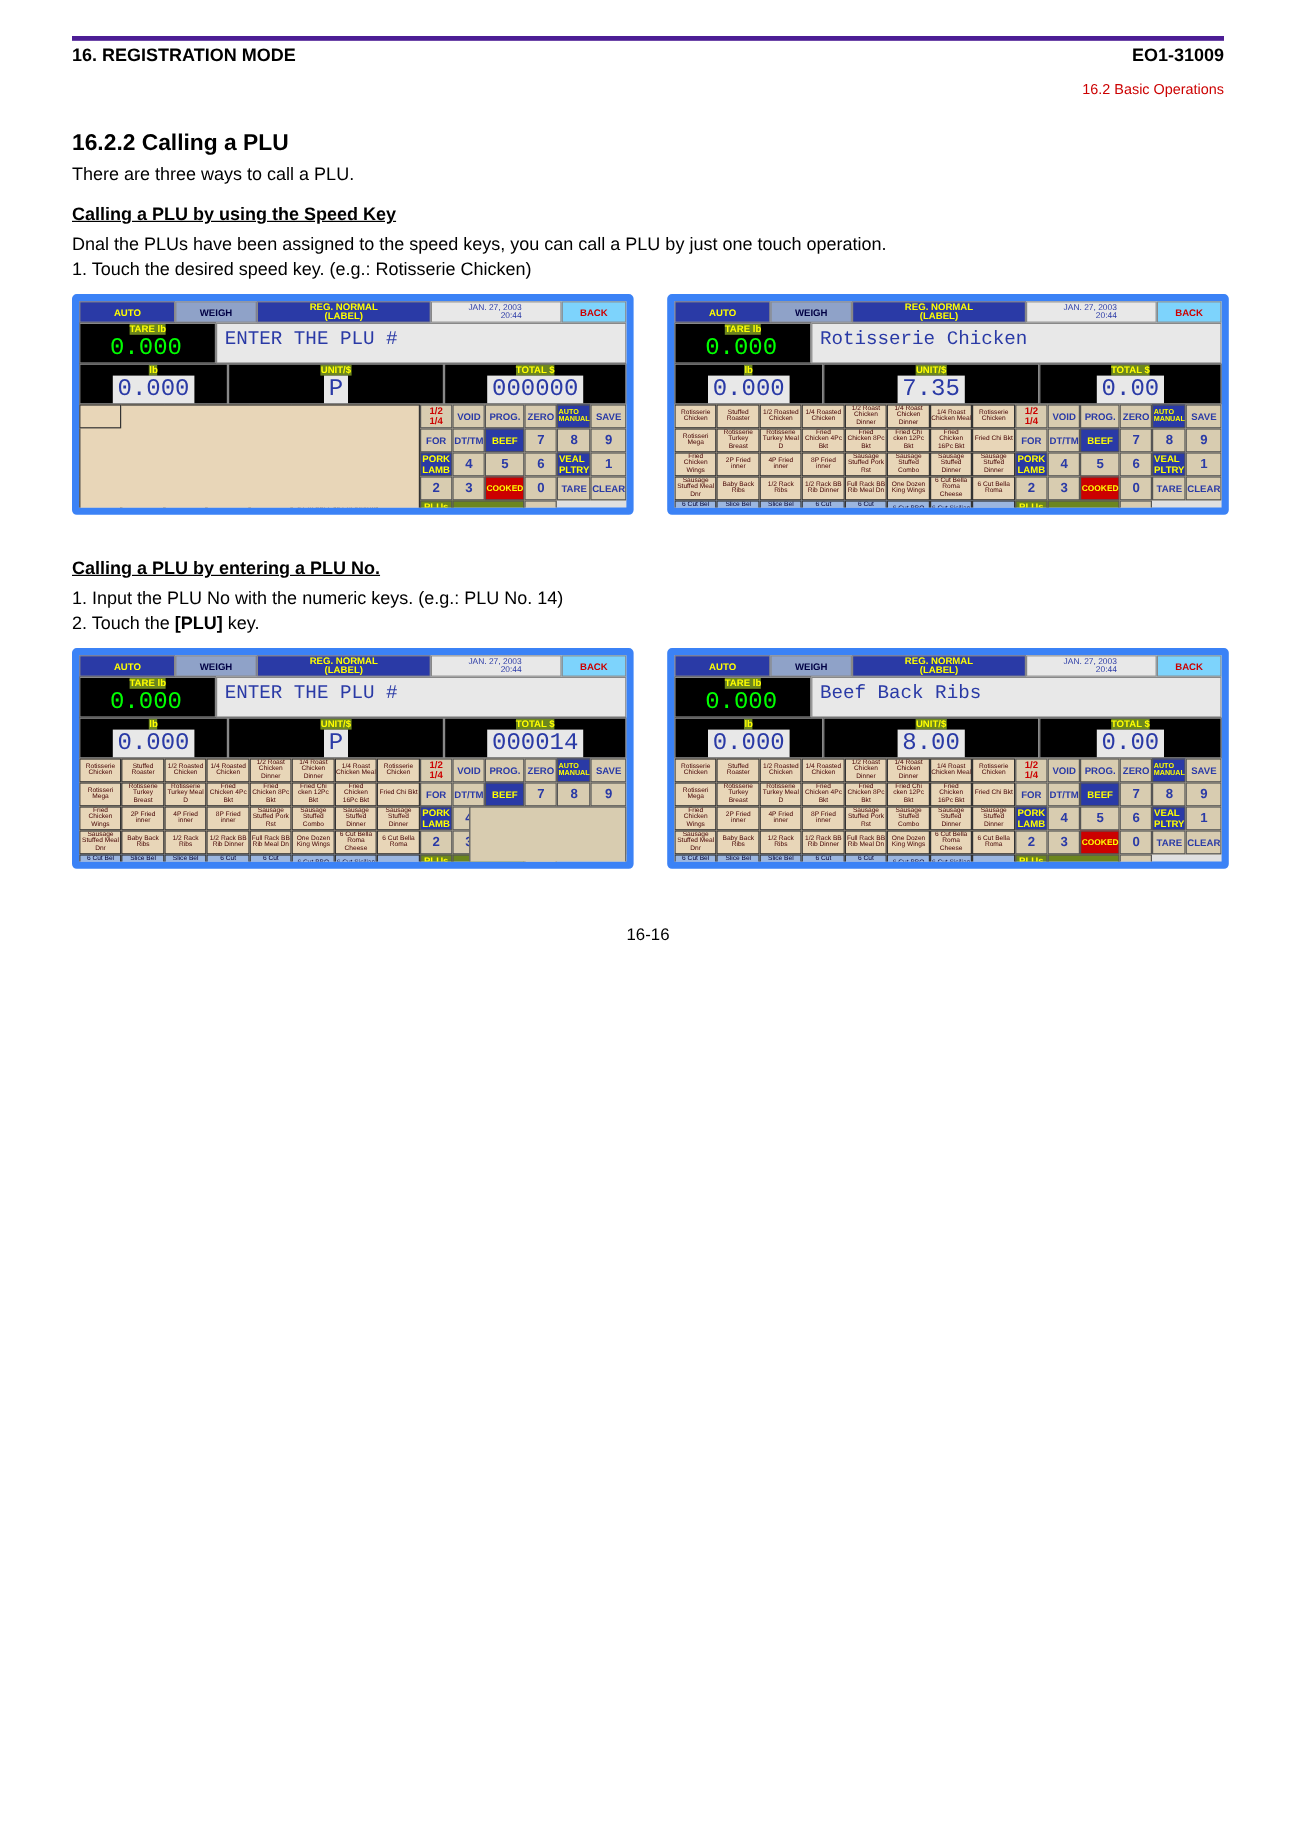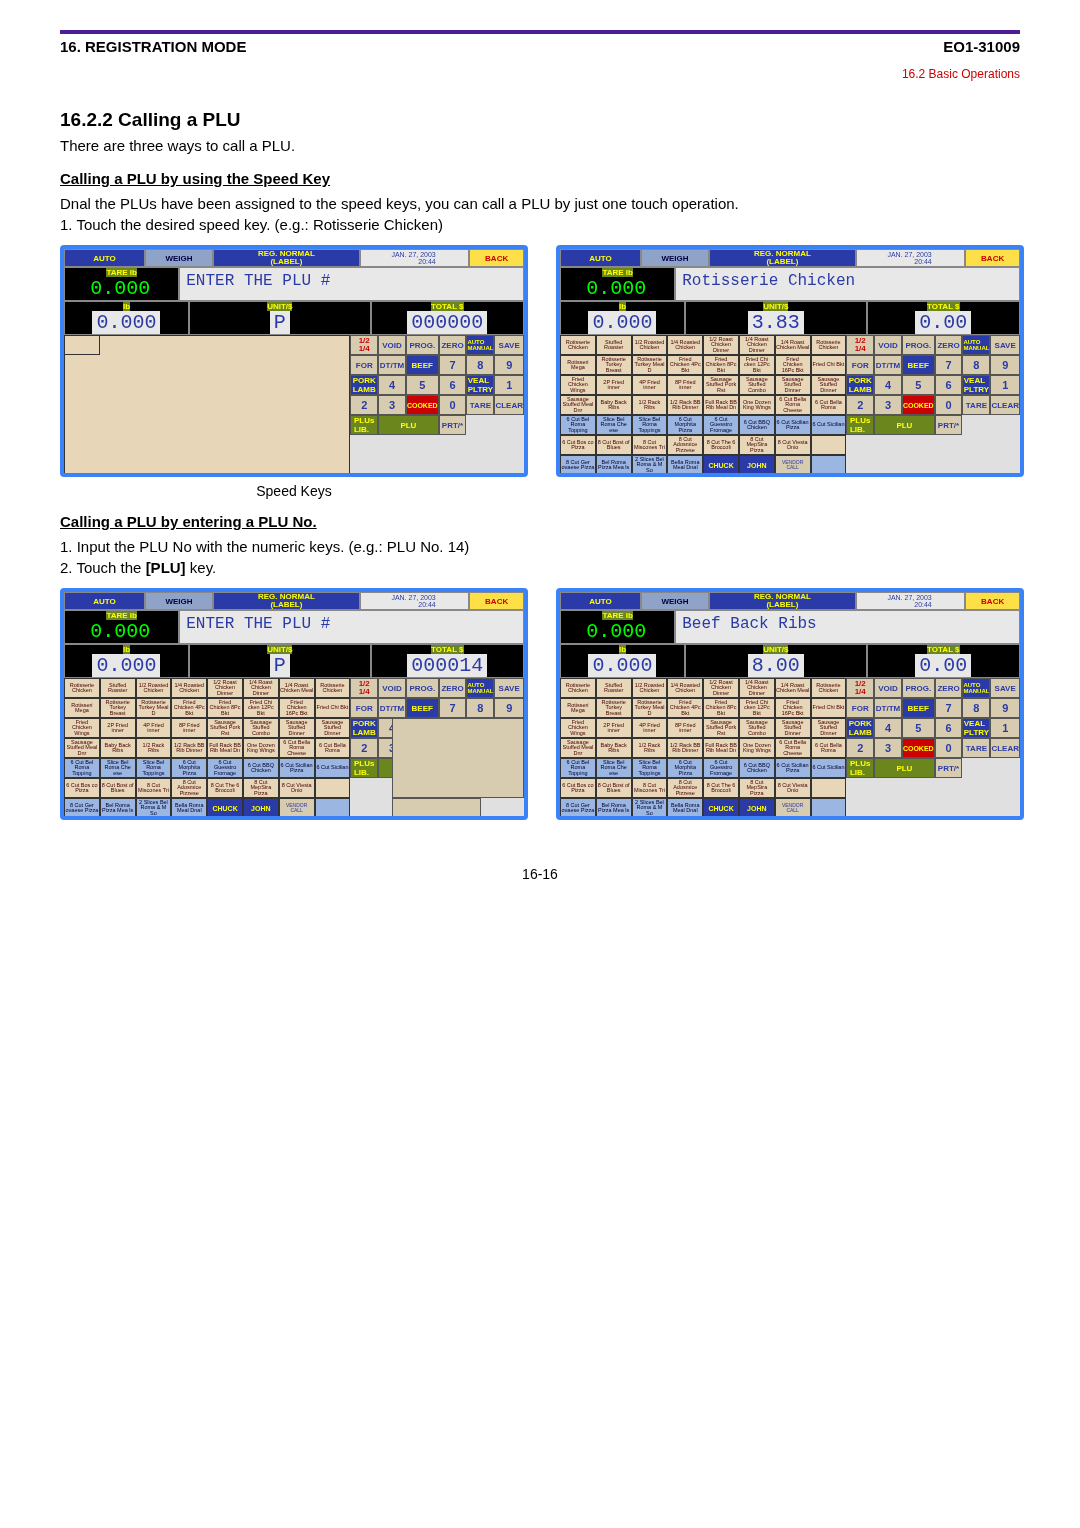--- a/index.html
+++ b/index.html
@@ -42,37 +42,37 @@
   }
   .body-txt { font-size: 15px; margin: 4px 0; }
   .figs {
     display: flex;
     justify-content: space-between;
     gap: 28px;
     margin: 12px 0 2px 0;
   }
   .kiosk {
     width: 468px;
-    height: 232px;
-    border: 4px solid #3b82f6;
+    height: 184px;
+    border: 6px solid #3b82f6;
     border-radius: 4px;
     background: #e0e0e0;
     display: flex;
     flex-direction: column;
     overflow: hidden;
     font-size: 8px;
   }
   .krow { display: flex; }
   .krow > div { display:flex; align-items:center; justify-content:center; }
   .topbar { height: 24px; }
   .topbar .auto { flex:1.2; background:#2a3aa6; color:#ff0; border:1px solid #888; font-weight:bold; }
   .topbar .weigh { flex:1; background:#8fa2c8; color:#004; border:1px solid #888; font-weight:bold; }
   .topbar .reg { flex:2.2; background:#2a3aa6; color:#ff0; border:1px solid #888; line-height:1; font-weight:bold; text-align:center; }
   .topbar .date { flex:1.6; background:#e8e8e8; color:#2a3aa6; border:1px solid #888; font-size:7px; text-align:right; padding-right:2px; line-height:1; }
-  .topbar .back { flex:0.8; background:#fde047; color:#c00; border:1px solid #888; font-weight:bold; }
+  .topbar .back { flex:0.8; background:#7dd3fc; color:#c00; border:1px solid #888; font-weight:bold; }
   .tarebar { height: 36px; }
   .tarebar .tare { flex:1.25; background:#000; border:1px solid #888; display:flex; flex-direction:column; }
   .tarebar .tare .lbl { color:#ff0; background:#6c861e; font-size:8px; font-weight:bold; text-align:center; }
   .tarebar .tare .val { color:#0f0; font-family:'Courier New',monospace; font-size:20px; text-align:right; padding-right:3px; flex:1; display:flex; align-items:center; justify-content:flex-end; }
   .tarebar .entry { flex:3.65; background:#e8e8e8; border:1px solid #888; color:#2a3aa6; font-family:'Courier New',monospace; font-size:16px; text-align:left; padding:4px 6px; justify-content:flex-start; align-items:flex-start; }
   .valbar { height: 36px; }
   .valbar .col { display:flex; flex-direction:column; border:1px solid #888; background:#000; }
   .valbar .col .hdr { background:#6c861e; color:#ff0; font-size:8px; font-weight:bold; text-align:center; }
   .valbar .col .v { color:#0f0; font-family:'Courier New',monospace; font-size:20px; text-align:right; padding:0 4px; background:#e8e8e8; color:#2a3aa6; flex:1; display:flex; align-items:center; justify-content:flex-end;}
   .valbar .c1 { flex:1.3; }
@@ -239,21 +239,20 @@
             <div class="cook">COOKED</div>
             <div class="num">0</div>
             <div style="background:#d8ccb0;">TARE</div>
             <div>CLEAR</div>
             <div class="green">PLUs<br>LIB.</div>
             <div class="plukey">PLU</div>
             <div>PRT/*</div>
           </div>
         </div>
       </div>
-    <div class="caption">Speed Keys</div>
   </div>
   <div class="figwrap">
     <div class="kiosk" id="kioskB">
         <div class="krow topbar">
           <div class="auto">AUTO</div>
           <div class="weigh">WEIGH</div>
           <div class="reg">REG. NORMAL<br>(LABEL)</div>
           <div class="date">JAN. 27, 2003<br>20:44</div>
           <div class="back">BACK</div>
         </div>
@@ -264,21 +263,21 @@
           </div>
           <div class="entry">Rotisserie Chicken</div>
         </div>
         <div class="krow valbar">
           <div class="col c1">
             <div class="hdr">lb</div>
             <div class="v">0.000</div>
           </div>
           <div class="col c2">
             <div class="hdr">UNIT/$</div>
-            <div class="v" style="justify-content:flex-end;">3.83</div>
+            <div class="v" style="justify-content:flex-end;">7.35</div>
           </div>
           <div class="col c3">
             <div class="hdr">TOTAL  $</div>
             <div class="v">0.00</div>
           </div>
         </div>
         <div class="gridarea" style="position:relative;">
           <div class="speedkeys hl-sk">
             <div>Rotisserie Chicken</div>
             <div>Stuffed Roaster</div>

